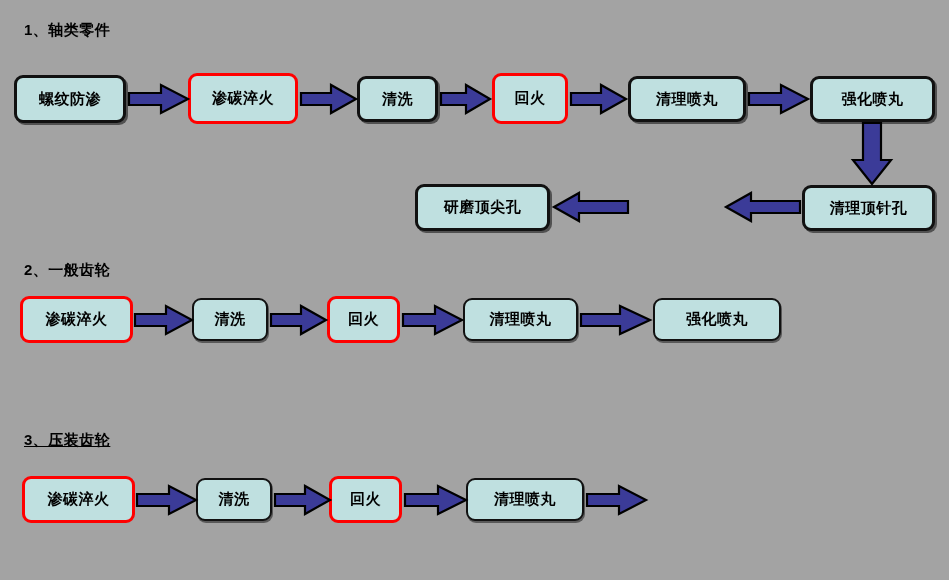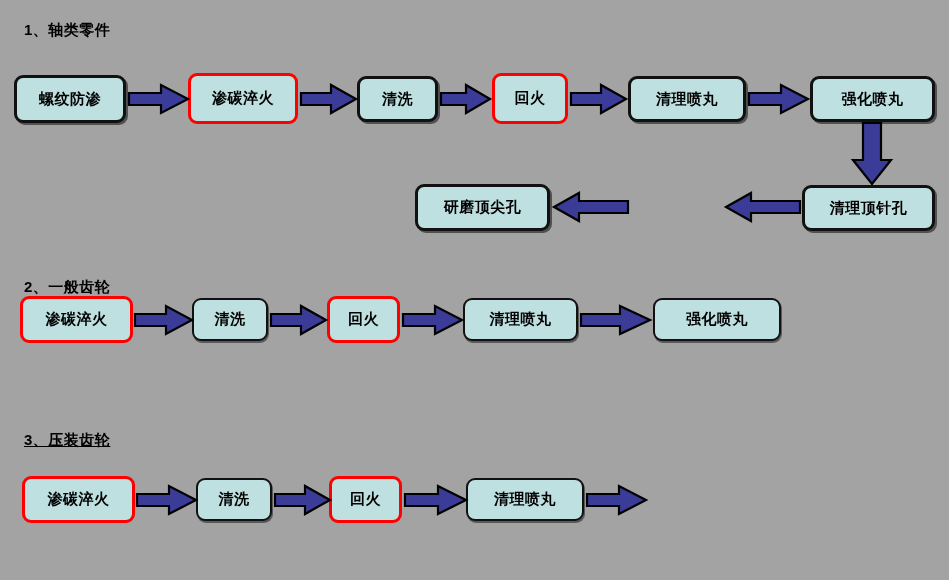--- a/index.html
+++ b/index.html
@@ -148,21 +148,21 @@
     <svg width="78" height="32" viewBox="0 0 78 32">
       <polygon class="shape" points="2,16 27,2 27,10 76,10 76,22 27,22 27,30"></polygon>
     </svg>
   </div>
   <div class="arrow" style="left:552px; top:191px;">
     <svg width="78" height="32" viewBox="0 0 78 32">
       <polygon class="shape" points="2,16 27,2 27,10 76,10 76,22 27,22 27,30"></polygon>
     </svg>
   </div>
 
-  <div class="section-title" style="left:24px; top:279px;">2、一般齿轮</div>
+  <div class="section-title" style="left:24px; top:262px;">2、一般齿轮</div>
 
   <div class="node red" style="left:20px; top:296px; width:113px; height:47px;">
     <span>渗碳淬火</span>
   </div>
 
   <div class="node thin" style="left:192px; top:298px; width:76px; height:43px;">
     <span>清洗</span>
   </div>
 
   <div class="node red" style="left:327px; top:296px; width:73px; height:47px;">

